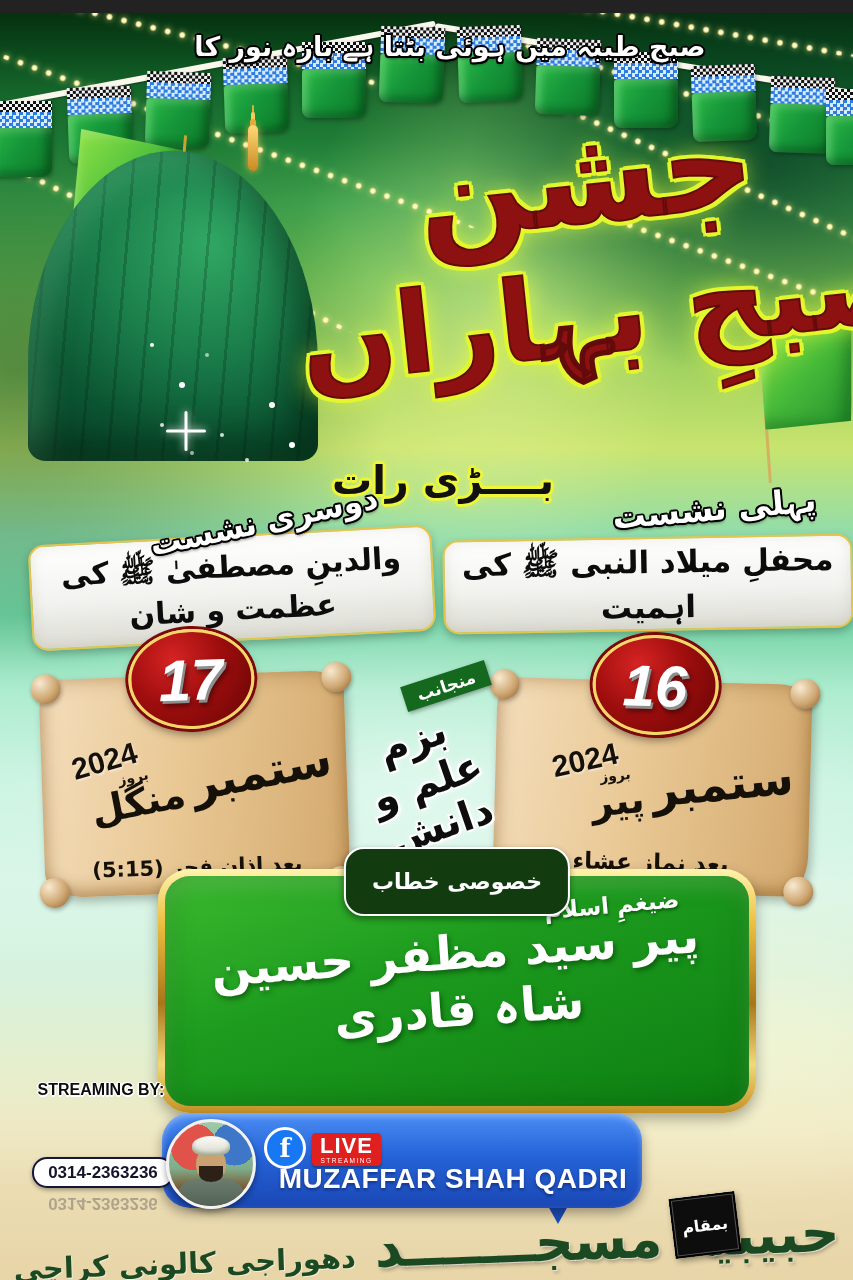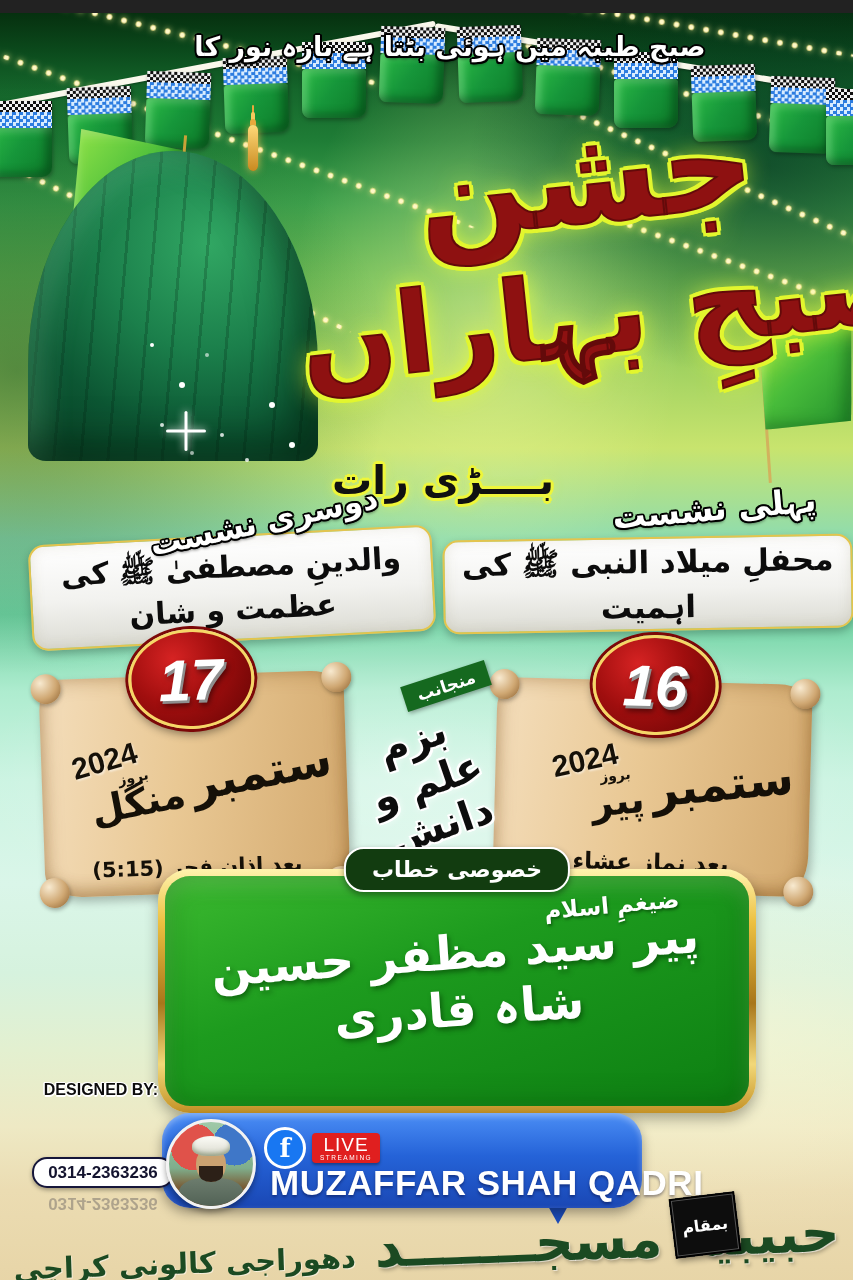--- a/index.html
+++ b/index.html
@@ -100,21 +100,21 @@
     font-size:40px;font-weight:bold;color:#0d0d0d;line-height:1.12;
     text-shadow:2px 0 0 #fff,-2px 0 0 #fff,0 2px 0 #fff,0 -2px 0 #fff,2px 2px 0 #fff,-2px -2px 0 #fff,0 0 10px #fff;}
   
   .panel{position:absolute;left:158px;top:856px;width:584px;height:230px;z-index:7;border-radius:32px;padding:7px;
     background:linear-gradient(180deg,#fff3ae 0%,#ecc040 22%,#a8761a 55%,#f2d878 80%,#c49226 100%);
     box-shadow:0 6px 14px rgba(0,0,0,.3);}
   .panel-in{width:100%;height:100%;border-radius:25px;position:relative;
     background:linear-gradient(160deg,#3cba30 0%,#1d9b1e 40%,#0d7f12 100%);
     box-shadow:inset 0 0 30px rgba(0,60,0,.35), inset 0 10px 18px rgba(190,255,170,.25);}
   .pill{position:absolute;left:50%;top:-22px;transform:translateX(-50%);background:#123c10;border:2px solid #fff;
-    border-radius:20px;padding:8px 26px;color:#fff;font-size:22px;font-weight:bold;white-space:nowrap;z-index:8;
+    border-radius:20px;padding:20px 26px;color:#fff;font-size:22px;font-weight:bold;white-space:nowrap;z-index:8;
     box-shadow:0 3px 6px rgba(0,0,0,.4);}
   .honorific{position:absolute;right:70px;top:16px;color:#fff;font-size:23px;font-weight:bold;transform:rotate(-5deg);
     text-shadow:1px 2px 3px rgba(0,50,0,.6);}
   .spk-name{position:absolute;left:10px;right:10px;top:48px;text-align:center;color:#fff;font-size:47px;font-weight:bold;
     line-height:1.22;transform:rotate(-4deg);text-shadow:2px 3px 5px rgba(0,55,0,.55);}
   
   .des-head{position:absolute;left:30px;top:1068px;width:142px;z-index:8;text-align:center;color:#0d0d0d;font-family:"Liberation Sans",sans-serif;
     font-size:16px;font-weight:bold;text-shadow:1.5px 0 0 #fff,-1.5px 0 0 #fff,0 1.5px 0 #fff,0 -1.5px 0 #fff,1px 1px 0 #fff,-1px -1px 0 #fff;}
   .des-box{position:absolute;left:40px;top:1088px;width:122px;height:58px;z-index:8;border-radius:10px;
     background:linear-gradient(180deg,#2a2a56 0%,#14142f 100%);box-shadow:0 3px 6px rgba(0,0,0,.4);
@@ -139,26 +139,26 @@
   .head{position:absolute;left:50%;top:26px;transform:translateX(-50%);width:30px;height:34px;border-radius:46% 46% 50% 50%;background:#caa271;}
   .turban{position:absolute;left:50%;top:14px;transform:translateX(-50%);width:38px;height:20px;border-radius:50% 50% 40% 40%;
     background:linear-gradient(180deg,#fdfdf8,#d8d8cc);box-shadow:inset 0 -3px 4px rgba(90,110,70,.5);}
   .beard{position:absolute;left:50%;top:44px;transform:translateX(-50%);width:24px;height:16px;border-radius:0 0 50% 50%;background:#2c2017;}
   .shawl{position:absolute;left:50%;top:56px;transform:translateX(-50%);width:64px;height:34px;border-radius:40% 40% 0 0;
     background:linear-gradient(180deg,#6d7d6e 0%,#4c5c50 100%);}
   .fb{position:absolute;left:215px;top:16px;width:36px;height:36px;border-radius:50%;background:#1877f2;border:3px solid #fff;
     display:flex;align-items:center;justify-content:center;color:#fff;font-family:"DejaVu Serif",serif;font-weight:bold;font-size:26px;line-height:1;}
   .live{position:absolute;left:263px;top:20px;background:#e01f1f;border-radius:4px;padding:2px 8px 1px;color:#fff;text-align:center;
     font-family:"Liberation Sans",sans-serif;line-height:1;box-shadow:0 2px 3px rgba(0,0,0,.35);}
-  .live .l1{font-size:19px;font-weight:normal;letter-spacing:1px;}
+  .live .l1{font-size:22px;font-weight:bold;letter-spacing:1px;}
   .live .l2{font-size:6.5px;letter-spacing:1.5px;margin-top:1px;}
   .bn-line{position:absolute;color:#fff;font-family:"Liberation Sans",sans-serif;font-weight:bold;white-space:nowrap;
     text-shadow:0 2px 3px rgba(0,0,40,.4);}
   .bn1{left:338px;top:18px;font-size:27px;}
-  .bn2{left:108px;top:50px;width:366px;text-align:center;font-size:35px;letter-spacing:.5px;}
+  .bn2{left:108px;top:50px;width:366px;text-align:center;font-size:28px;letter-spacing:.5px;}
   
   .venue-sq{position:absolute;left:672px;top:1182px;width:66px;height:60px;z-index:8;background:#0d0d0d;transform:rotate(-7deg);
     display:flex;align-items:center;justify-content:center;color:#fff;font-size:16px;font-weight:bold;
     box-shadow:2px 3px 6px rgba(0,0,0,.4), inset 0 0 0 2px #000, inset 0 0 0 3px #555;}
   .venue-line{position:absolute;left:0;right:0;top:1202px;z-index:7;direction:rtl;text-align:center;transform:rotate(-2deg);
     color:#1b4a22;white-space:nowrap;}
   .venue-line .big{font-size:54px;font-weight:bold;text-shadow:1px 1px 0 #fff8,2px 3px 4px rgba(0,0,0,.25);}
   .venue-line .small{font-size:29px;font-weight:bold;margin-right:14px;text-shadow:1px 1px 0 #fff8;}
 </style>
 </head>
@@ -303,21 +303,21 @@
   <div class="org-name ur">بزم علم و دانش</div>
 
   <div class="panel">
     <div class="pill ur">خصوصی خطاب</div>
     <div class="panel-in">
       <div class="honorific ur">ضیغمِ اسلام</div>
       <div class="spk-name ur">پیر سید مظفر حسین شاہ قادری</div>
     </div>
   </div>
 
-  <div class="des-head">DESIGNED BY:</div>
+  <div class="des-head">STREAMING BY:</div>
   <div class="des-phone">0314-2363236</div>
   <div class="des-phone des-ref">0314-2363236</div>
 
   <div class="tail"></div>
   <div class="banner">
     <div class="fb" style="position:absolute;left:102px;top:14px;">f</div>
     <div class="live" style="left:150px;">
       <div class="l1">LIVE</div>
       <div class="l2">STREAMING</div>
     </div>

